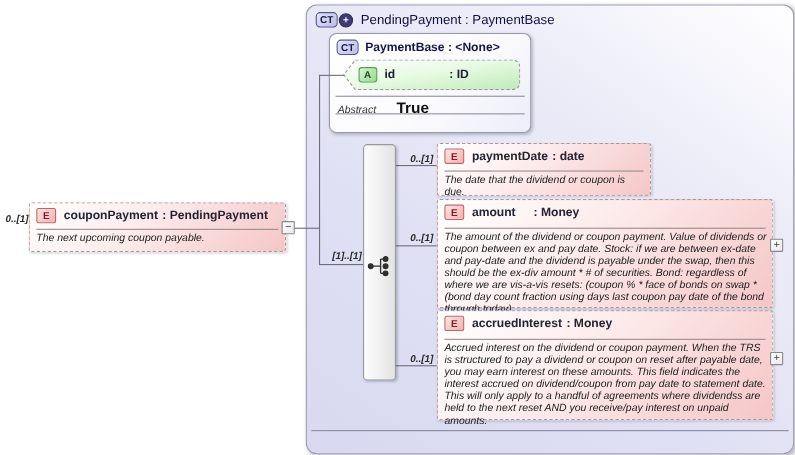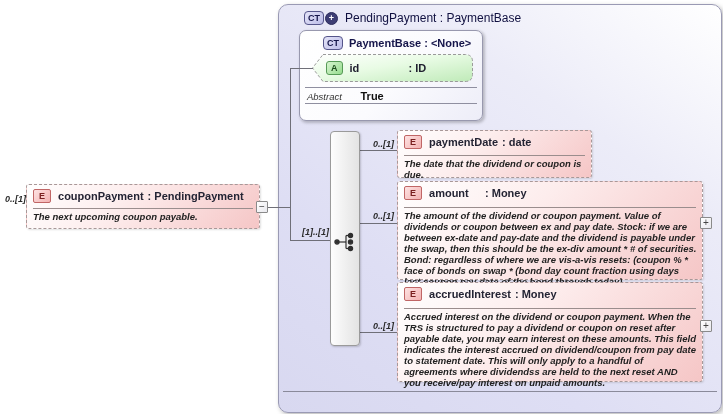--- a/index.html
+++ b/index.html
@@ -4,56 +4,56 @@
 <style>
   html,body{margin:0;padding:0;background:#ffffff;font-family:"Liberation Sans",sans-serif;}
   #canvas{position:relative;width:723px;height:414px;background:#ffffff;overflow:hidden;}
 
   
   .ct-container{position:absolute;left:278px;top:4px;width:442px;height:407px;
     background:linear-gradient(215deg,#ffffff 0%,#ececf8 30%,#dedef4 70%,#d8d8f0 100%);
     border:1px solid #9a9ab4;border-radius:10px;box-shadow:2px 2px 5px rgba(0,0,0,.28);}
   .ct-header{position:absolute;left:8px;top:6px;display:flex;align-items:center;gap:7px;}
   .badge-ct{background:linear-gradient(135deg,#e4e4f8,#bcbce8);border:1px solid #55558a;border-radius:4px;
-    font-size:9px;font-weight:bold;color:#15154a;padding:1px 3px;line-height:10px;margin-left:17px;}
+    font-size:9px;font-weight:bold;color:#15154a;padding:1px 3px;line-height:10px;}
   .plus-circle{width:11px;height:11px;border-radius:50%;background:#3d3d74;border:1px solid #2c2c5c;
     color:#fff;font-size:9px;font-weight:bold;line-height:11px;text-align:center;margin-left:-6px;}
   .ct-title{font-size:12px;font-weight:normal;color:#101040;}
 
   
   .base-box{position:absolute;left:299px;top:30px;width:182px;height:89px;
     background:linear-gradient(135deg,#ffffff 0%,#fbfbfe 55%,#ededf8 100%);
     border:1px solid #9898ae;border-radius:7px;box-shadow:1.5px 1.5px 3px rgba(0,0,0,.22);}
   .base-header{display:flex;align-items:center;gap:6px;padding:5px 0 0 6px;}
   .base-title{font-size:11px;font-weight:bold;color:#15154a;}
   .attr-box{position:absolute;left:12px;top:23px;width:161px;height:28px;}
   .attr-box svg.shape{position:absolute;left:0;top:0;}
   .attr-content{position:absolute;left:14px;top:0;height:28px;display:flex;align-items:center;gap:7px;}
   .badge-a{background:linear-gradient(135deg,#d6f4cf,#96dc8e);border:1px solid #569a56;border-radius:3px;
     font-size:9px;font-weight:bold;color:#1d4d1d;padding:1px 4px;line-height:10px;}
   .attr-name{font-size:11px;font-weight:bold;color:#202030;min-width:52px;display:inline-block;}
   .attr-type{font-size:11px;font-weight:bold;color:#202030;}
   .hline-in{position:absolute;left:5px;right:5px;height:1px;background:#8f8fa0;}
   .abstract-row{position:absolute;left:7px;top:59px;font-size:9.5px;color:#222;}
   .abstract-label{font-style:italic;color:#333;}
-  .abstract-value{font-weight:bold;font-size:11px;margin-left:16px;color:#111;}
+  .abstract-value{font-weight:bold;font-size:14px;margin-left:16px;color:#111;}
   .base-desc{position:absolute;left:7px;top:75px;font-size:9.5px;font-style:italic;color:#222;}
 
   
   .el-box{position:absolute;background:linear-gradient(135deg,#ffffff 0%,#fdeDED 40%,#f5c6c6 100%);
     border:1px dashed #a89898;border-radius:3px;box-shadow:1px 1px 2px rgba(0,0,0,.12);}
   .el-header{display:flex;align-items:center;gap:7px;padding:4px 0 0 6px;}
   .badge-e{background:linear-gradient(135deg,#fde2e2,#f3b2b2);border:1px solid #c06666;border-radius:2px;
     font-size:9px;font-weight:bold;color:#7a2020;padding:1px 5px;line-height:10px;}
   .el-name{font-size:11px;font-weight:bold;color:#242434;min-width:50px;display:inline-block;}
   .el-name.short{min-width:49px;}
   .el-name.auto{min-width:0;}
   .el-type{font-size:11px;font-weight:bold;color:#242434;}
   .el-div{position:absolute;left:6px;right:6px;height:1px;background:#9a8d8d;}
-  .el-desc{position:absolute;left:6px;right:5px;font-size:9.5px;line-height:11px;font-style:italic;color:#222;font-weight:bold;}
+  .el-desc{position:absolute;left:6px;right:5px;font-size:9.5px;line-height:11px;font-style:italic;color:#222;}
 
   #box-coupon{left:26px;top:184px;width:232px;height:43px;}
   #box-paymentdate{left:397px;top:130px;width:193px;height:46px;}
   #box-amount{left:397px;top:181px;width:304px;height:97px;}
   #box-accrued{left:397px;top:282px;width:304px;height:98px;}
 
   
   .seq-bar{position:absolute;left:330px;top:131px;width:28px;height:213px;
     background:linear-gradient(to right,#fdfdfd,#e3e3e3);border:1px solid #9a9a9a;border-radius:4px;
     box-shadow:1px 1px 2px rgba(0,0,0,.18);}

